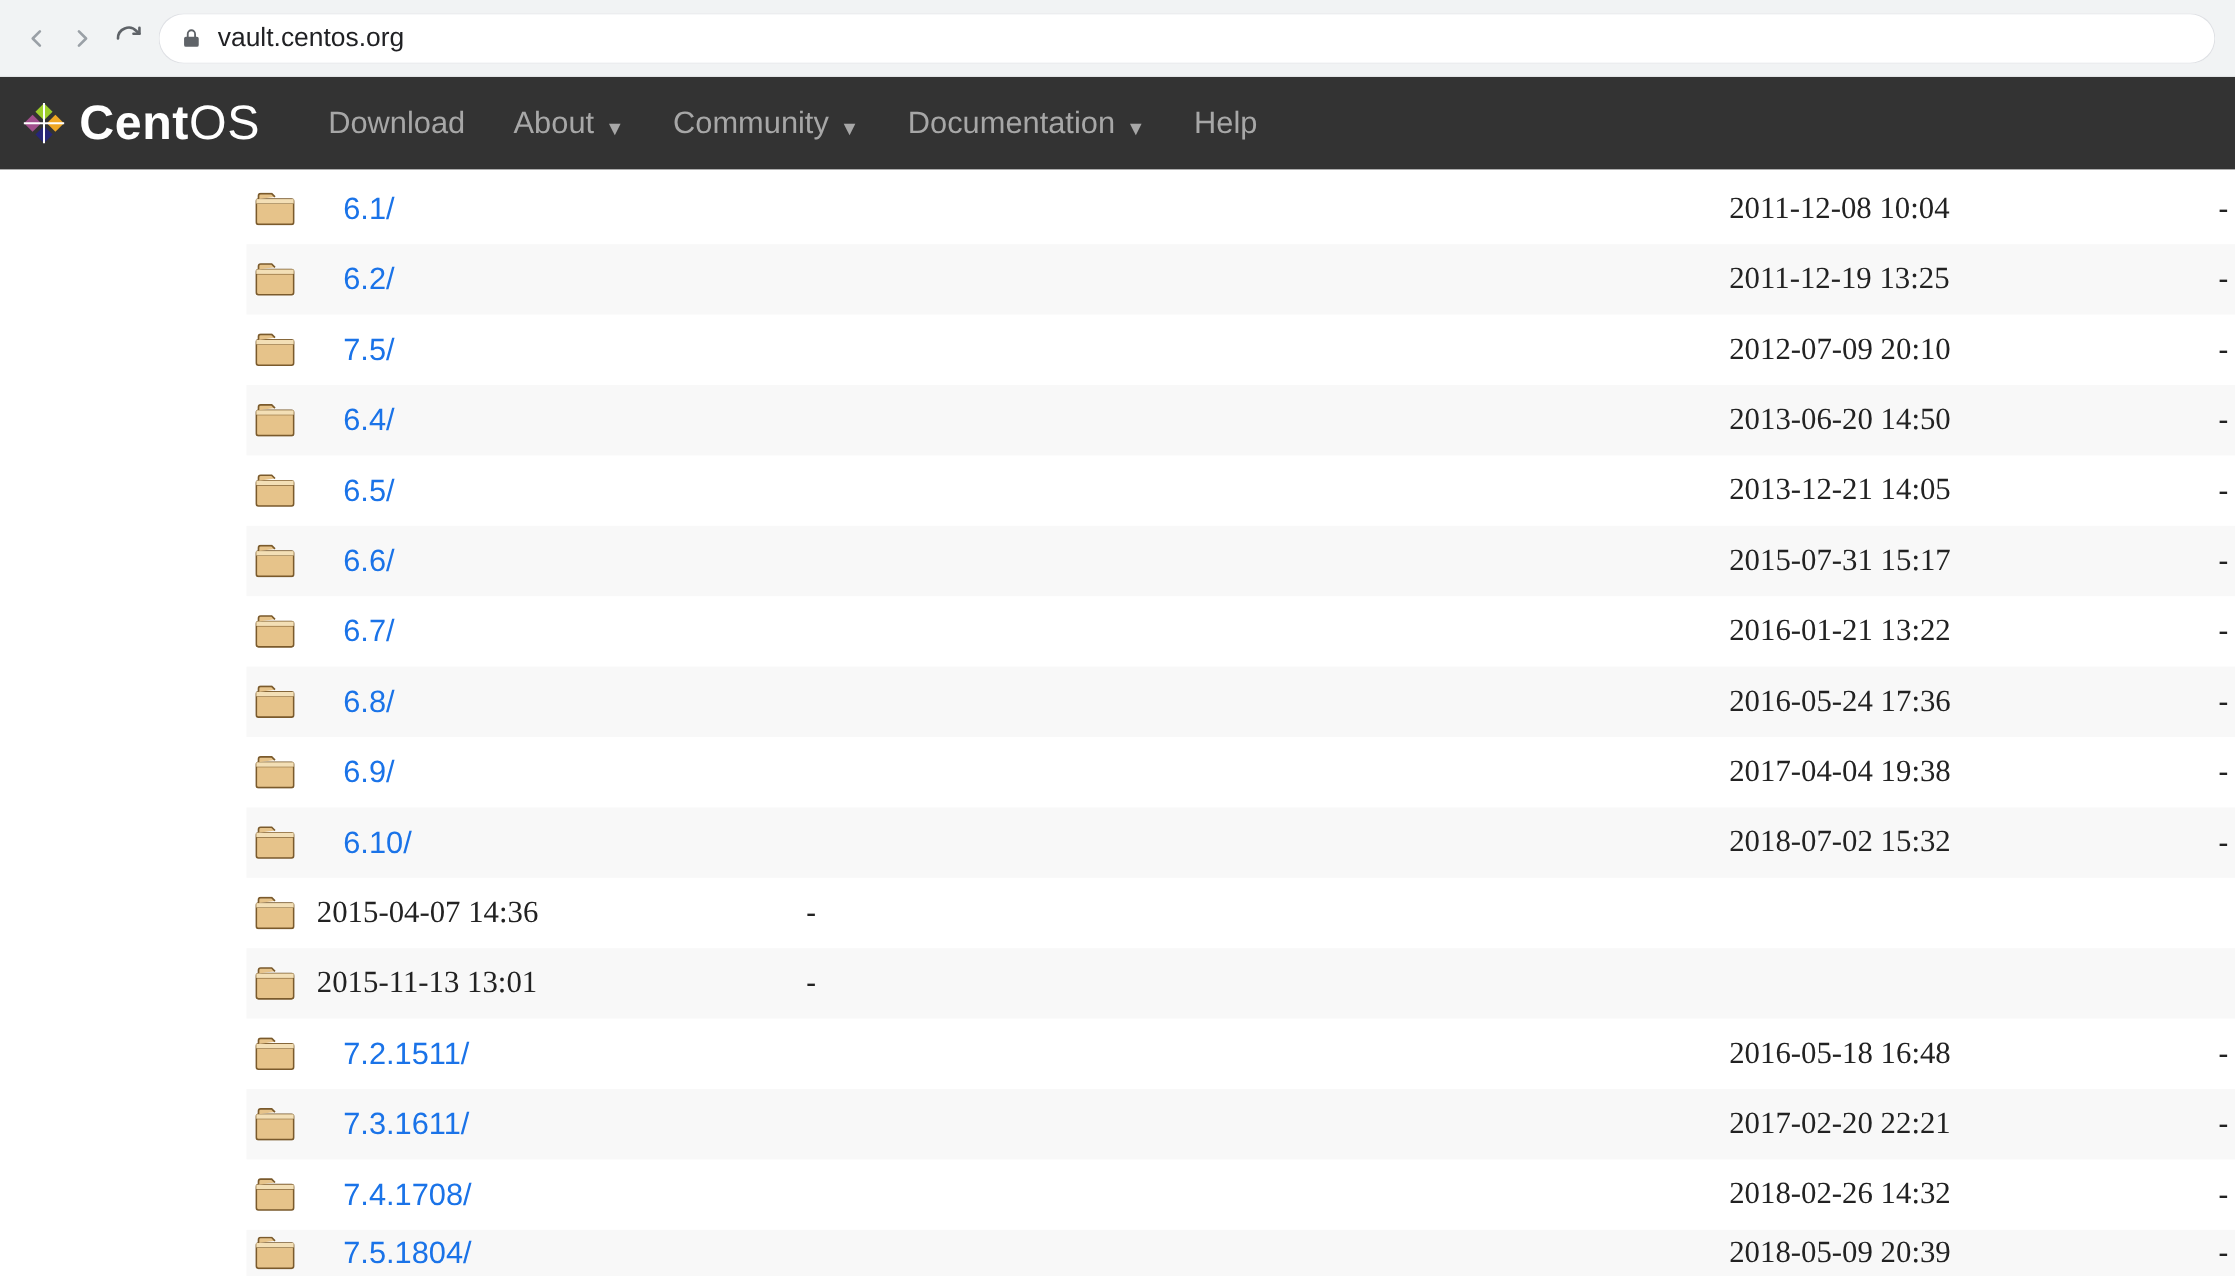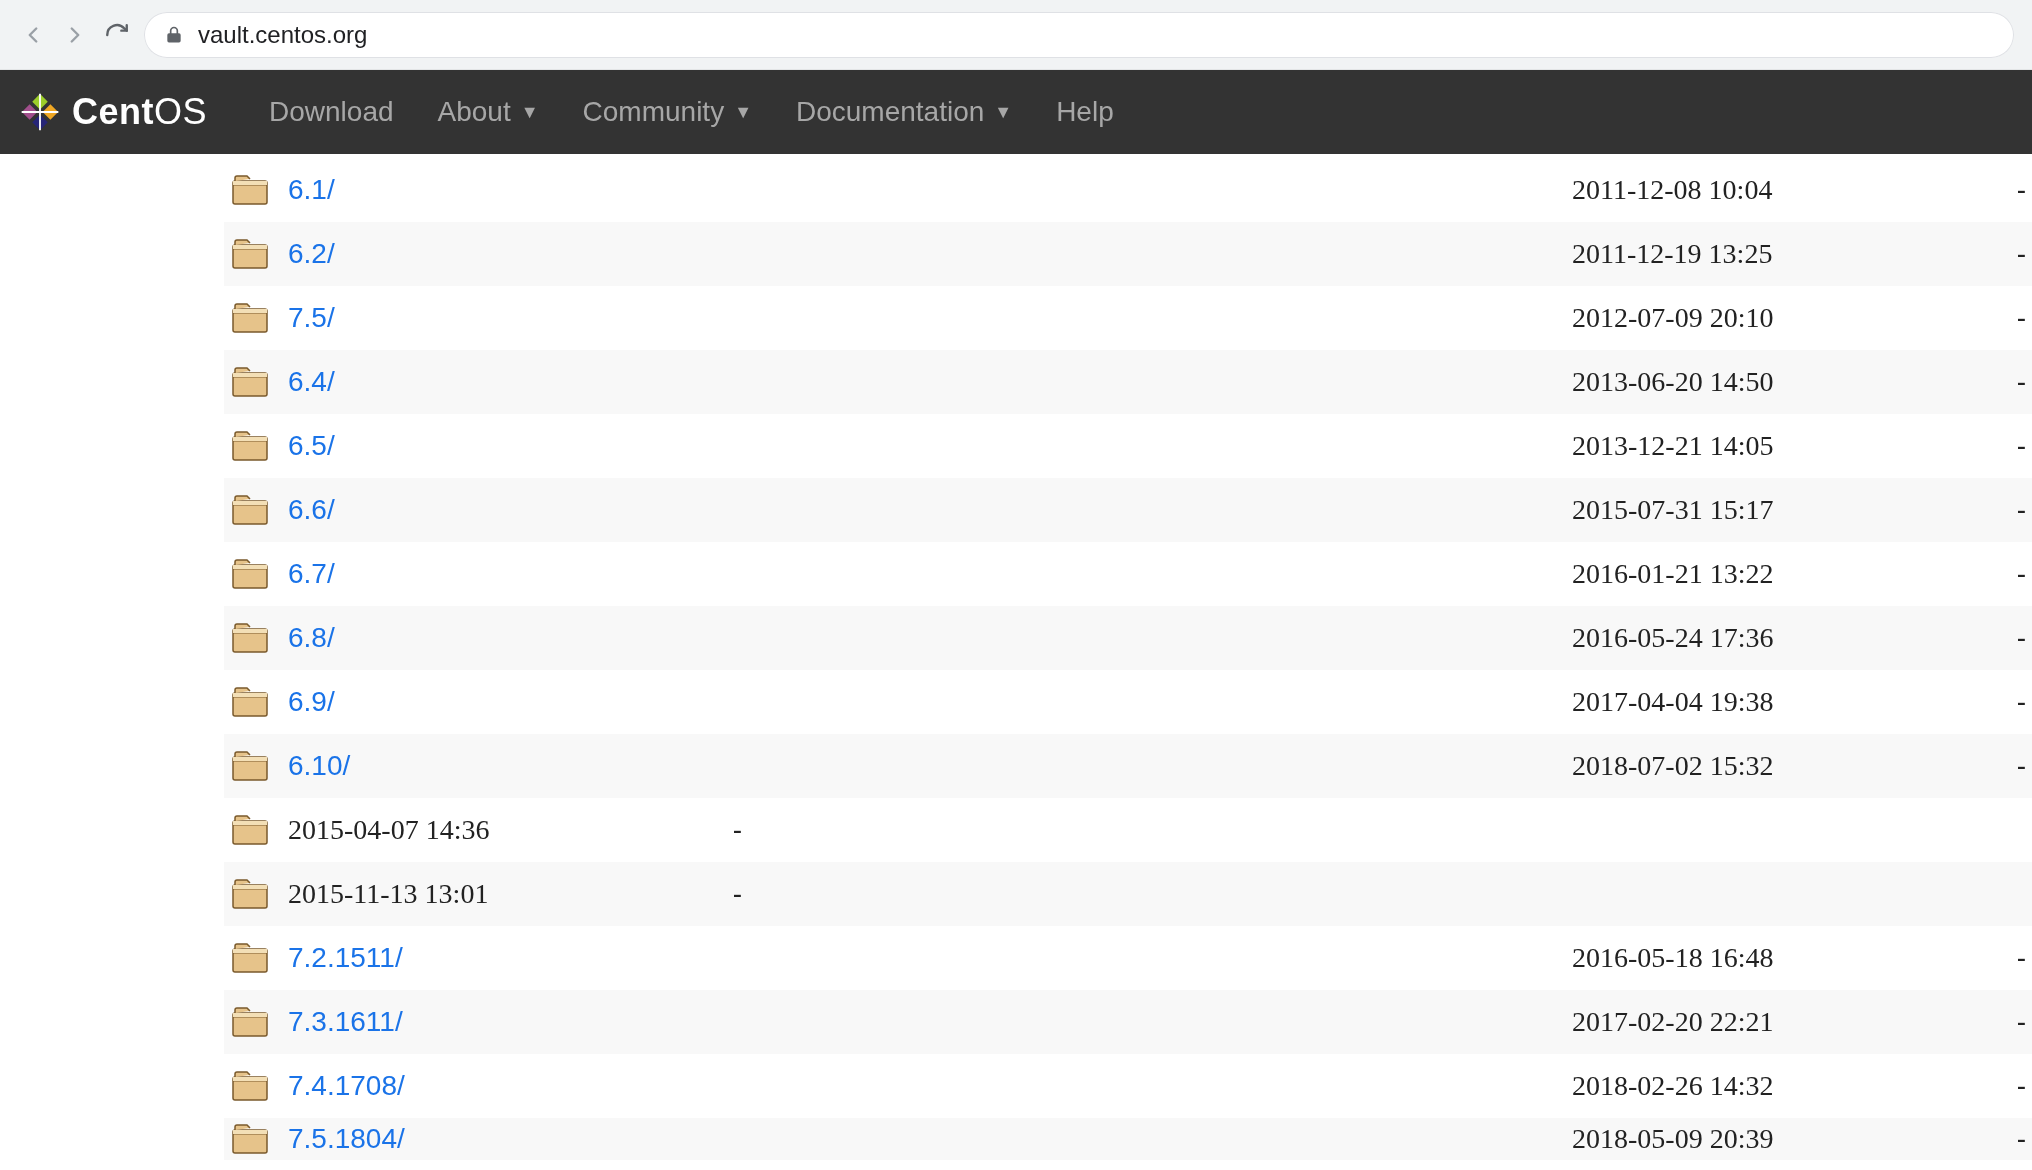--- a/index.html
+++ b/index.html
@@ -54,29 +54,29 @@
     margin-right: 36px;
   }
   .logo-mark {
     width: 44px; height: 44px;
     position: relative;
   }
   .logo-mark svg { width: 44px; height:44px; display:block; }
   .logo-text {
     color: #fff;
     font-weight: 700;
-    font-size: 36px;
+    font-size: 44px;
     letter-spacing: 0.5px;
   }
   .logo-text .thin { font-weight: 400; }
   .nav-item {
     color: #a7a7a7;
     font-size: 28px;
     padding: 10px 18px;
-    display: flex; align-items: center; gap: 10px;
+    display: flex; align-items: flex-end; gap: 10px;
     cursor: pointer;
   }
   .nav-item .caret { font-size: 18px; color: #a7a7a7; }
 
   
   .listing {
     padding-left: 224px;
     padding-top: 4px;
   }
   .row {
@@ -88,20 +88,21 @@
   }
   .row:nth-child(even) { background: #f8f8f8; }
   .row .icon-cell {
     width: 56px;
     display:flex; align-items:center; justify-content:flex-start;
   }
   .row .name-cell {
     flex: 1;
     color: #1a73e8;
     text-decoration: none;
+    margin-left: 24px;
   }
   .row .date-cell {
     width: 430px;
     color: #222;
     text-align: left;
     font-family: Liberation Serif, serif;
   }
   .row .size-cell {
     width: 30px;
     color: #222;

